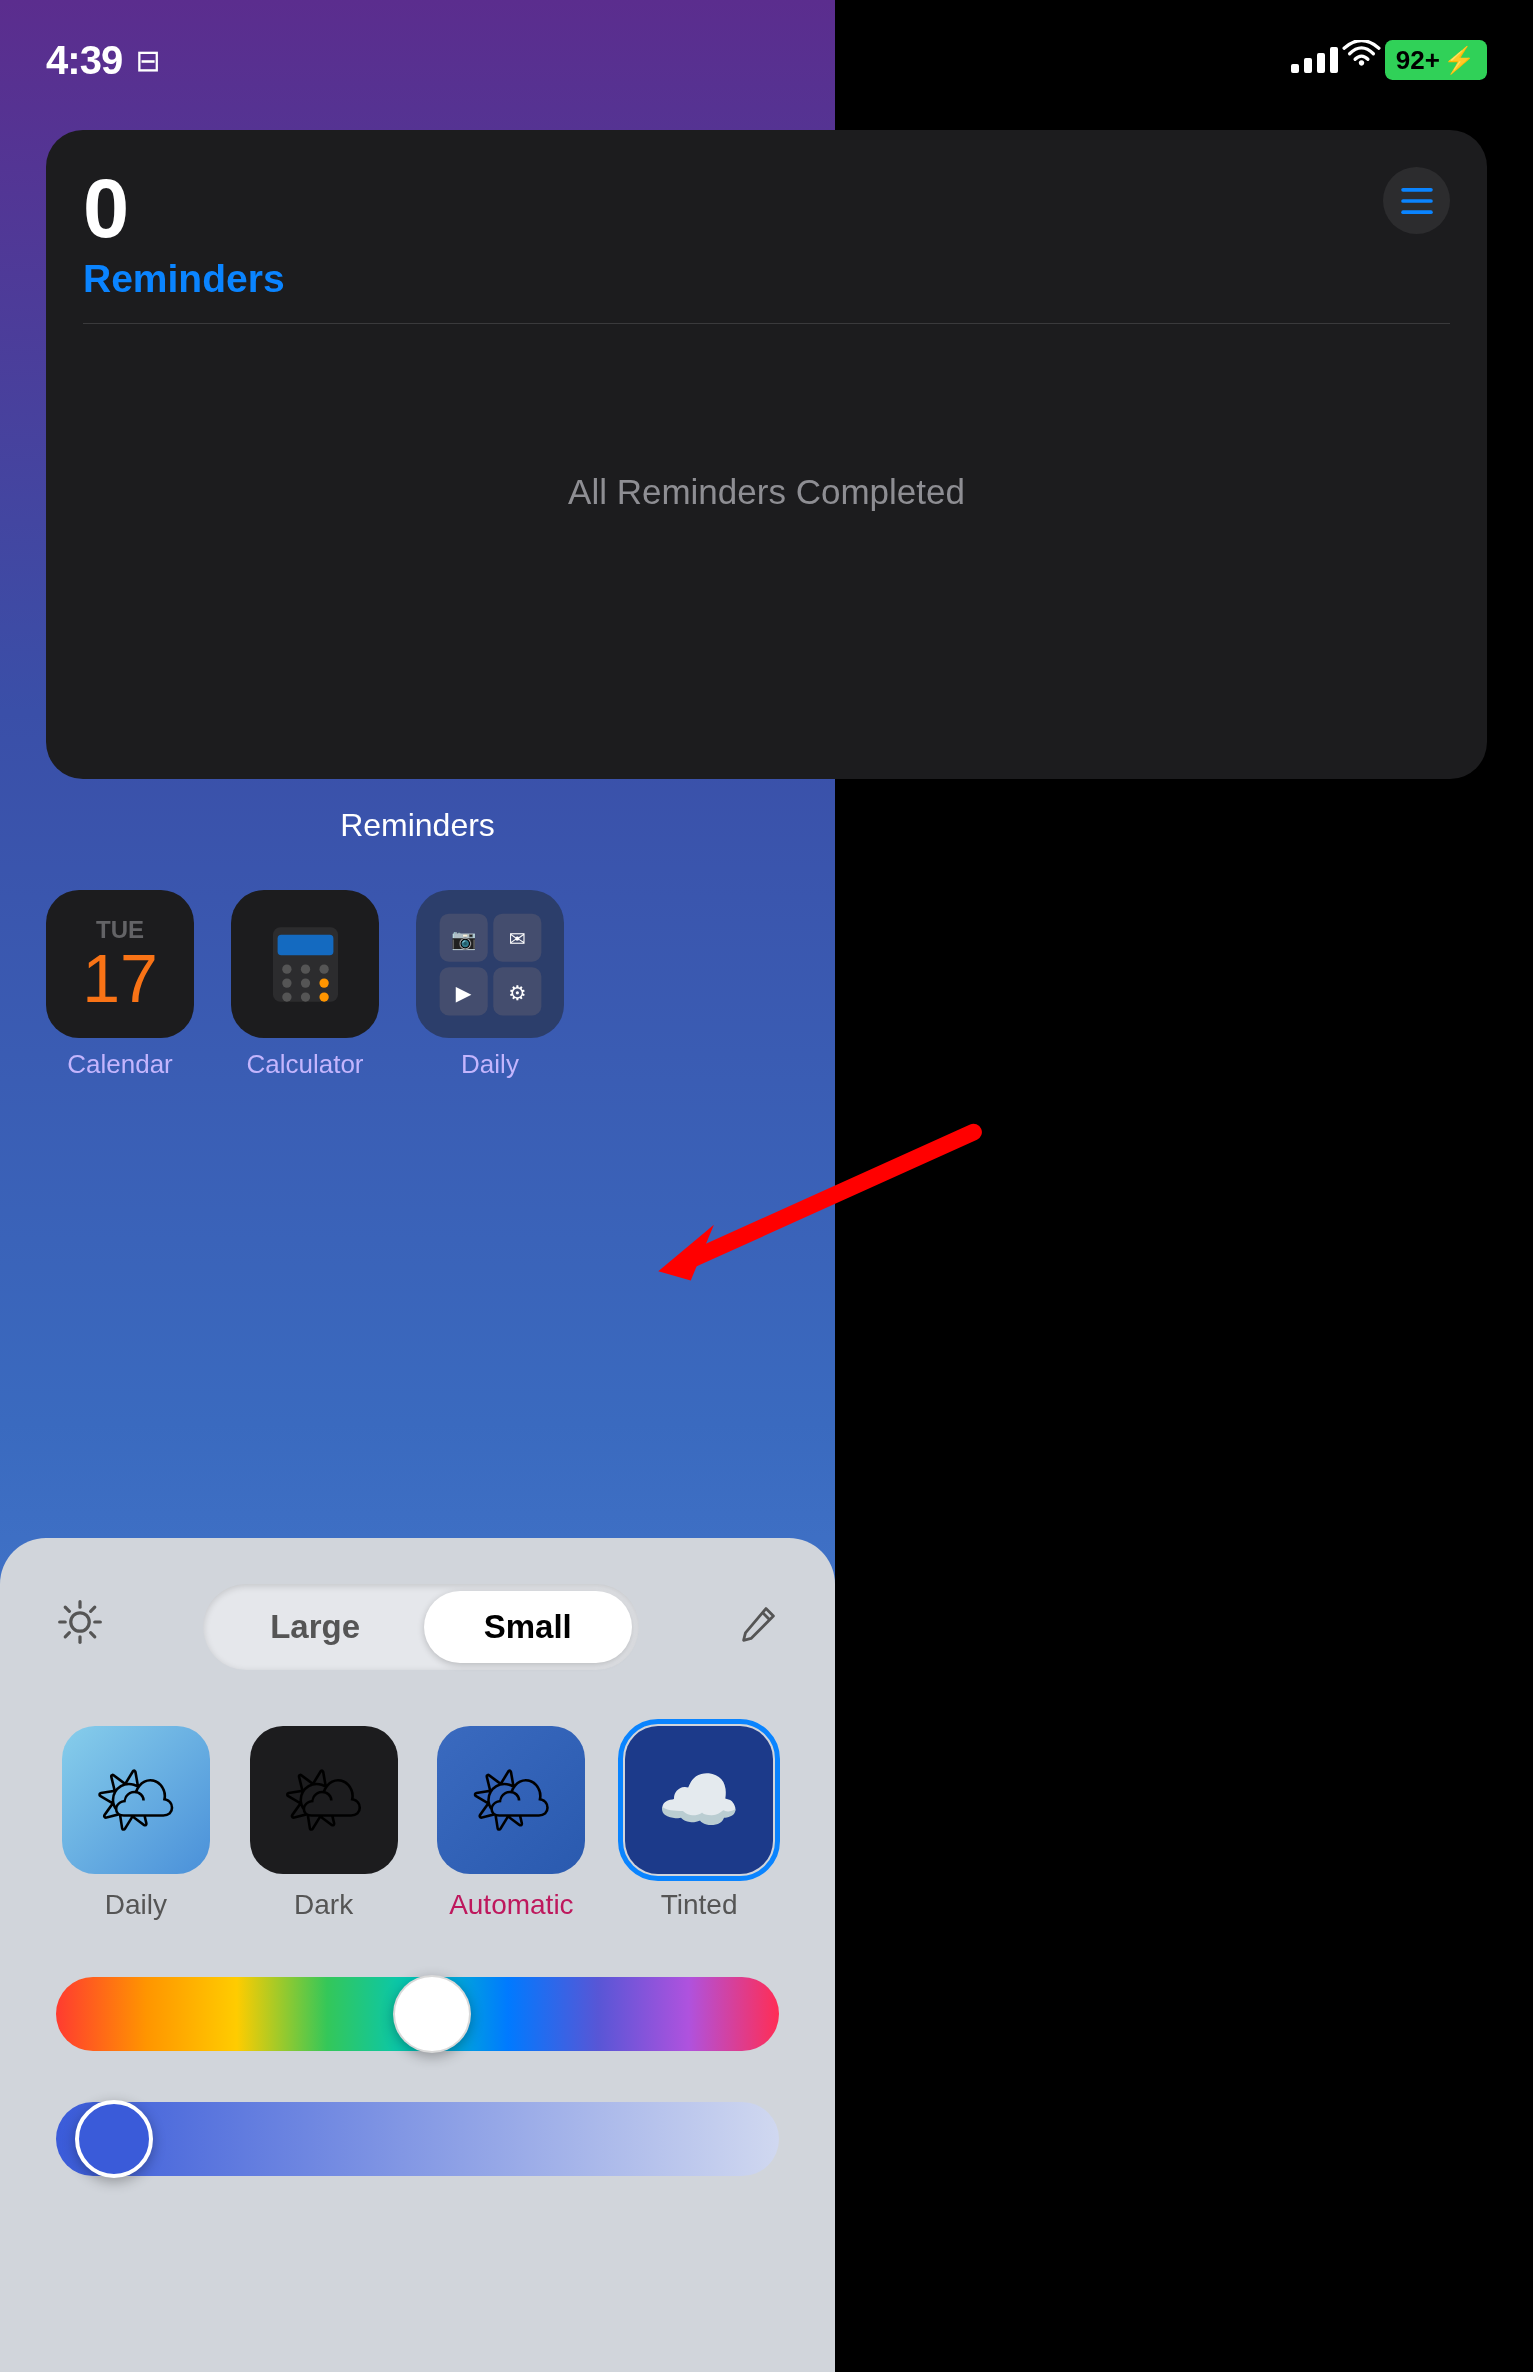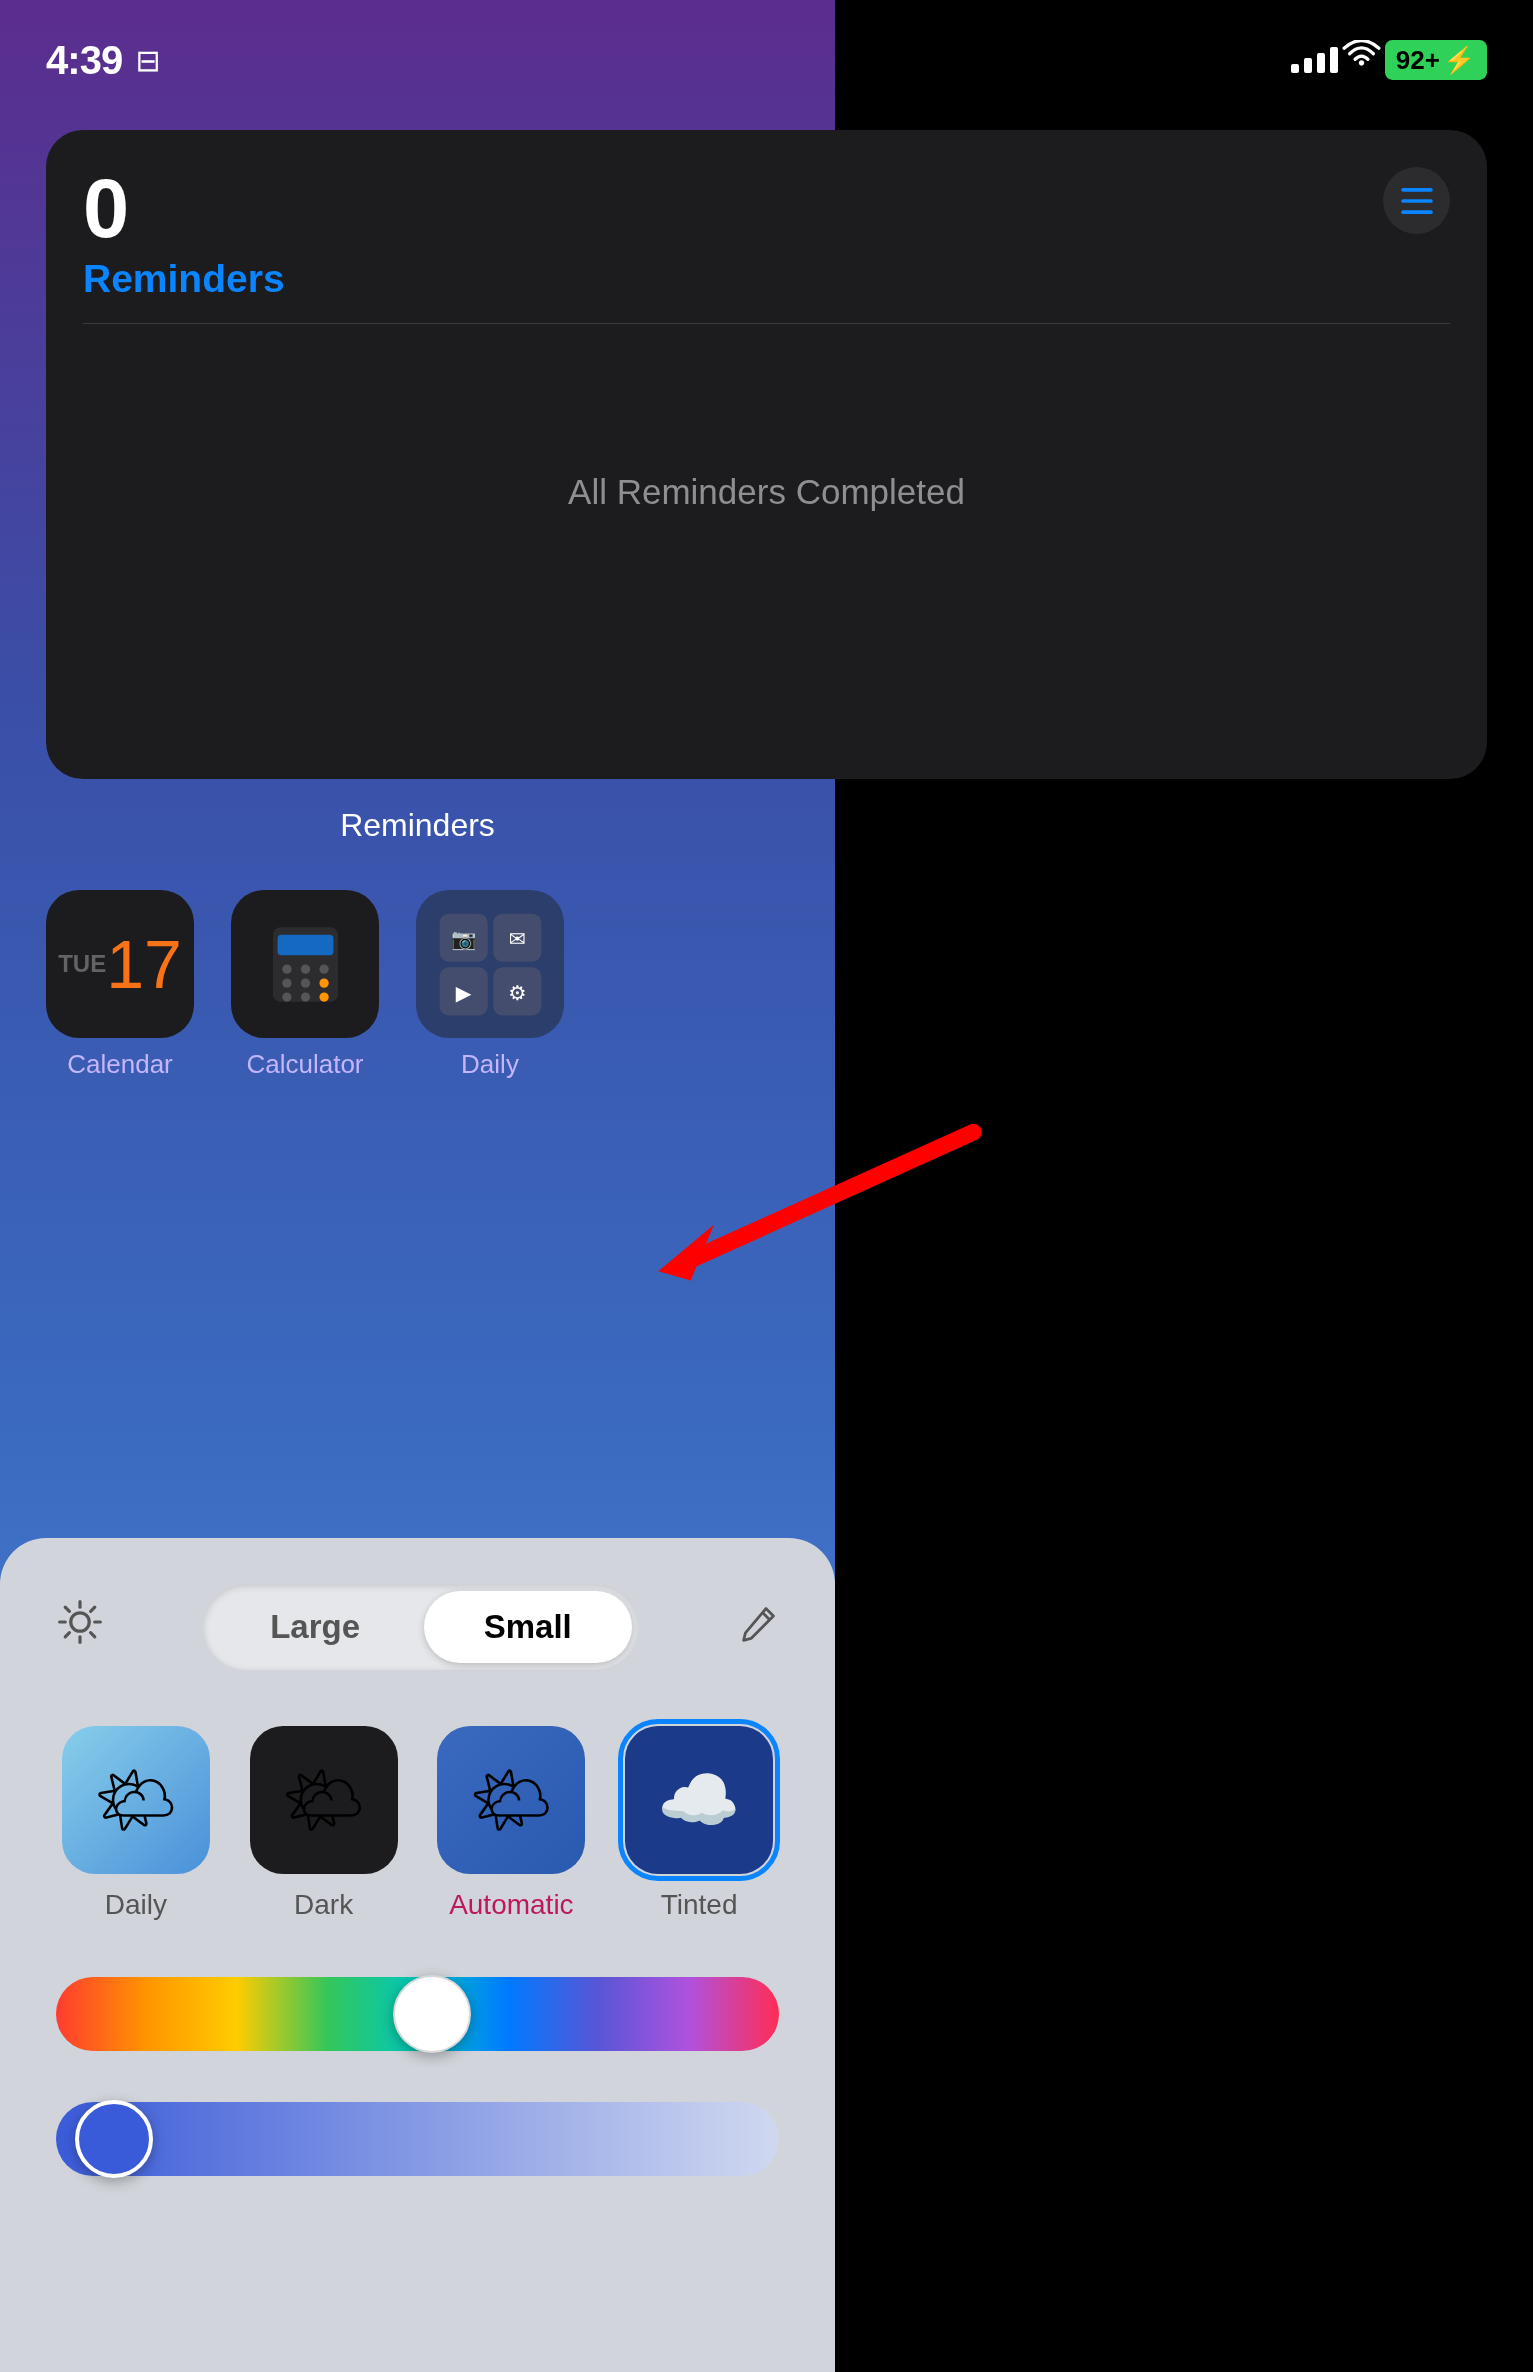--- a/index.html
+++ b/index.html
@@ -259,21 +259,21 @@
     </svg>
   </div>
   <div class="widget-empty-text">All Reminders Completed</div>
 </div>
 
 <div class="widget-label" style="position:absolute;top:807px;left:0;width:835px;text-align:center;color:white;font-size:32px;font-weight:500;">Reminders</div>
 
 <div class="app-icons-row">
 
   <div class="app-icon-item">
-    <div class="app-icon calendar-icon" style="display:flex;flex-direction:row;align-items:center;justify-content:center;background:#1c1c1e;">
+    <div class="app-icon calendar-icon" style="display:flex;flex-direction:column;align-items:center;justify-content:center;background:#1c1c1e;">
       <span style="color:#636366;font-size:24px;font-weight:700;text-transform:uppercase;">TUE</span>
       <span style="color:#f97316;font-size:68px;font-weight:400;line-height:1;">17</span>
     </div>
     <span class="app-icon-label">Calendar</span>
   </div>
 
   <div class="app-icon-item">
     <div class="app-icon calculator-icon" style="background:#1c1c1e;display:flex;align-items:center;justify-content:center;">
       <svg width="93" height="93" viewBox="0 0 100 100" fill="none">
         <rect x="15" y="10" width="70" height="80" rx="8" fill="#2c2c2e"></rect>

